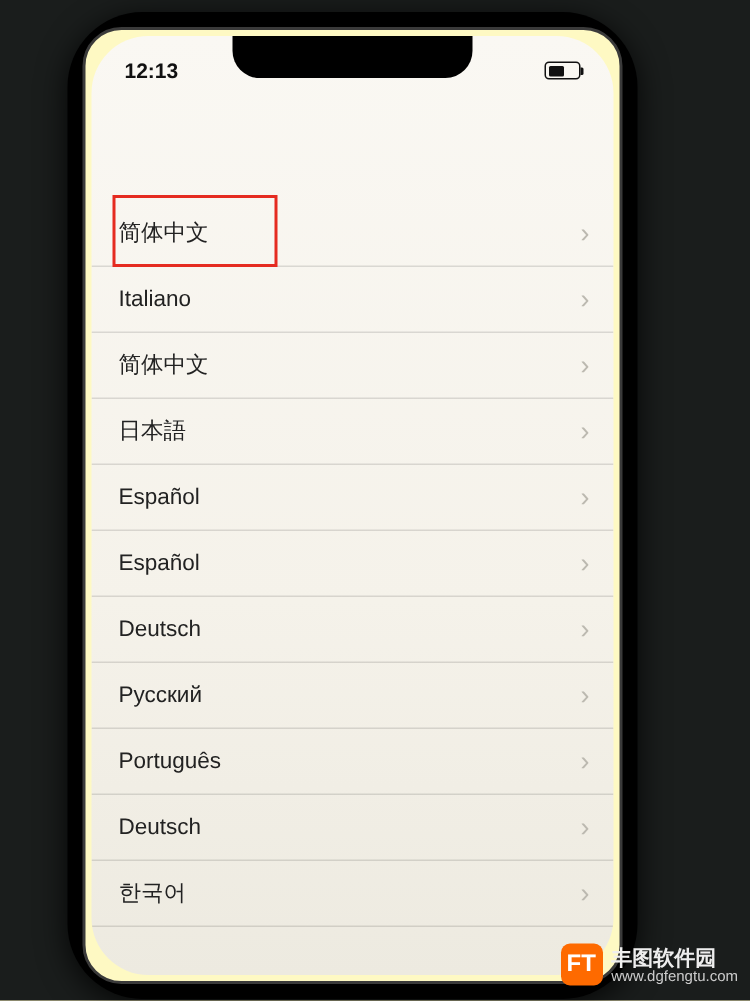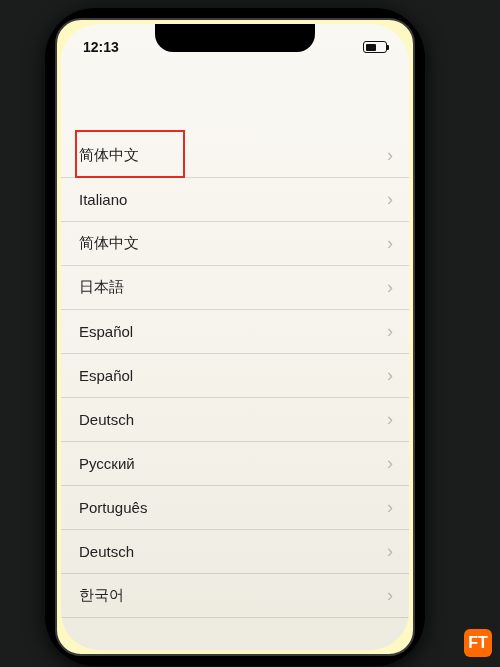--- a/index.html
+++ b/index.html
@@ -253,13 +253,17 @@
       </div>
 
     </div>
   </div>
 </div>
 
 <div class="watermark">
   <div class="wm-logo">
     <span>FT</span>
   </div>
+  <div class="wm-text">
+    <span class="wm-title">丰图软件园</span>
+    <span class="wm-url">www.dgfengtu.com</span>
+  </div>
 </div>
 
 </body></html>

